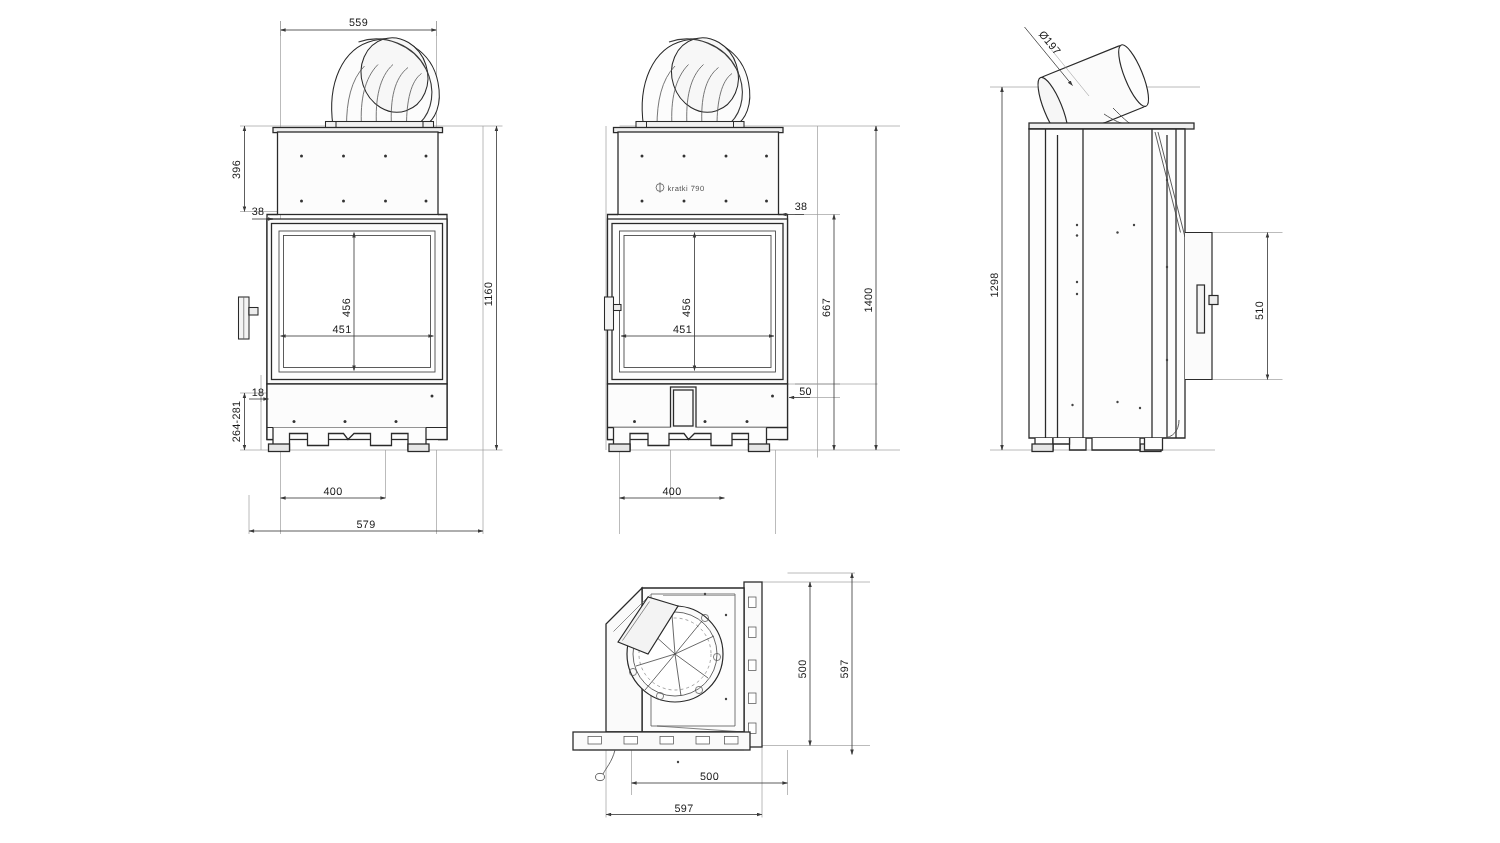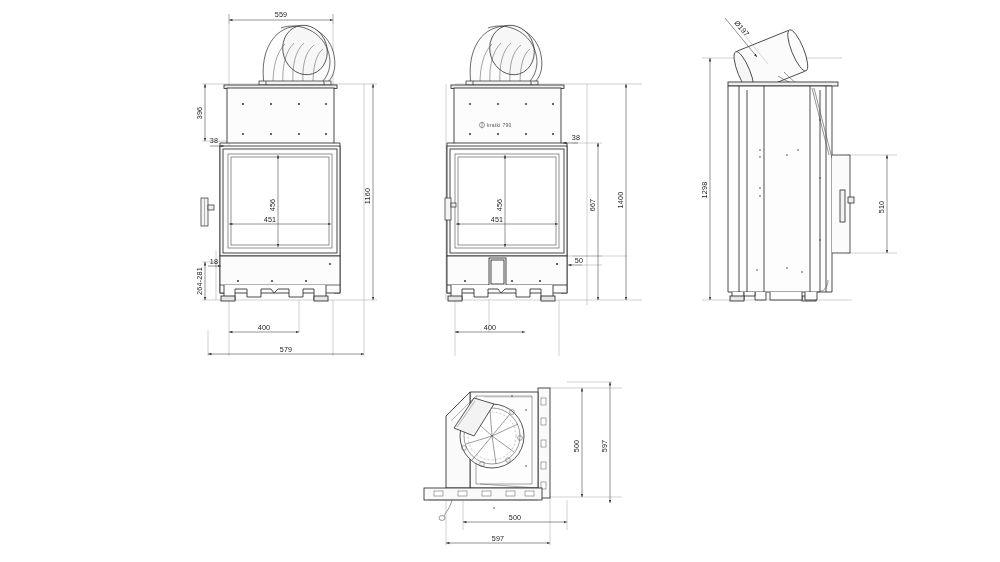--- a/index.html
+++ b/index.html
@@ -1,19 +1,19 @@
 <!DOCTYPE html>
 <html><head>
 <meta charset="utf-8">
 <title>Technical Drawing</title>
 <style>
   html,body{margin:0;padding:0;background:#ffffff;}
   body{width:1000px;height:562px;overflow:hidden;
        font-family:"Liberation Sans", sans-serif;color:#111;}
-  #sheet{position:relative;width:880px;height:562px;background:#fff;margin-left:42px;}
+  #sheet{position:relative;width:880px;height:562px;background:#fff;}
   svg{display:block;}
   .dimtext{font-family:"Liberation Sans", sans-serif;font-size:7.2px;fill:#1a1a1a;
            letter-spacing:0.2px;}
   .logotext{font-family:"Liberation Sans", sans-serif;font-size:5px;fill:#555;letter-spacing:.3px;}
 </style>
 </head>
 <body>
 
 <div id="sheet">
 <svg width="1000" height="562" viewBox="0 0 1000 562">

